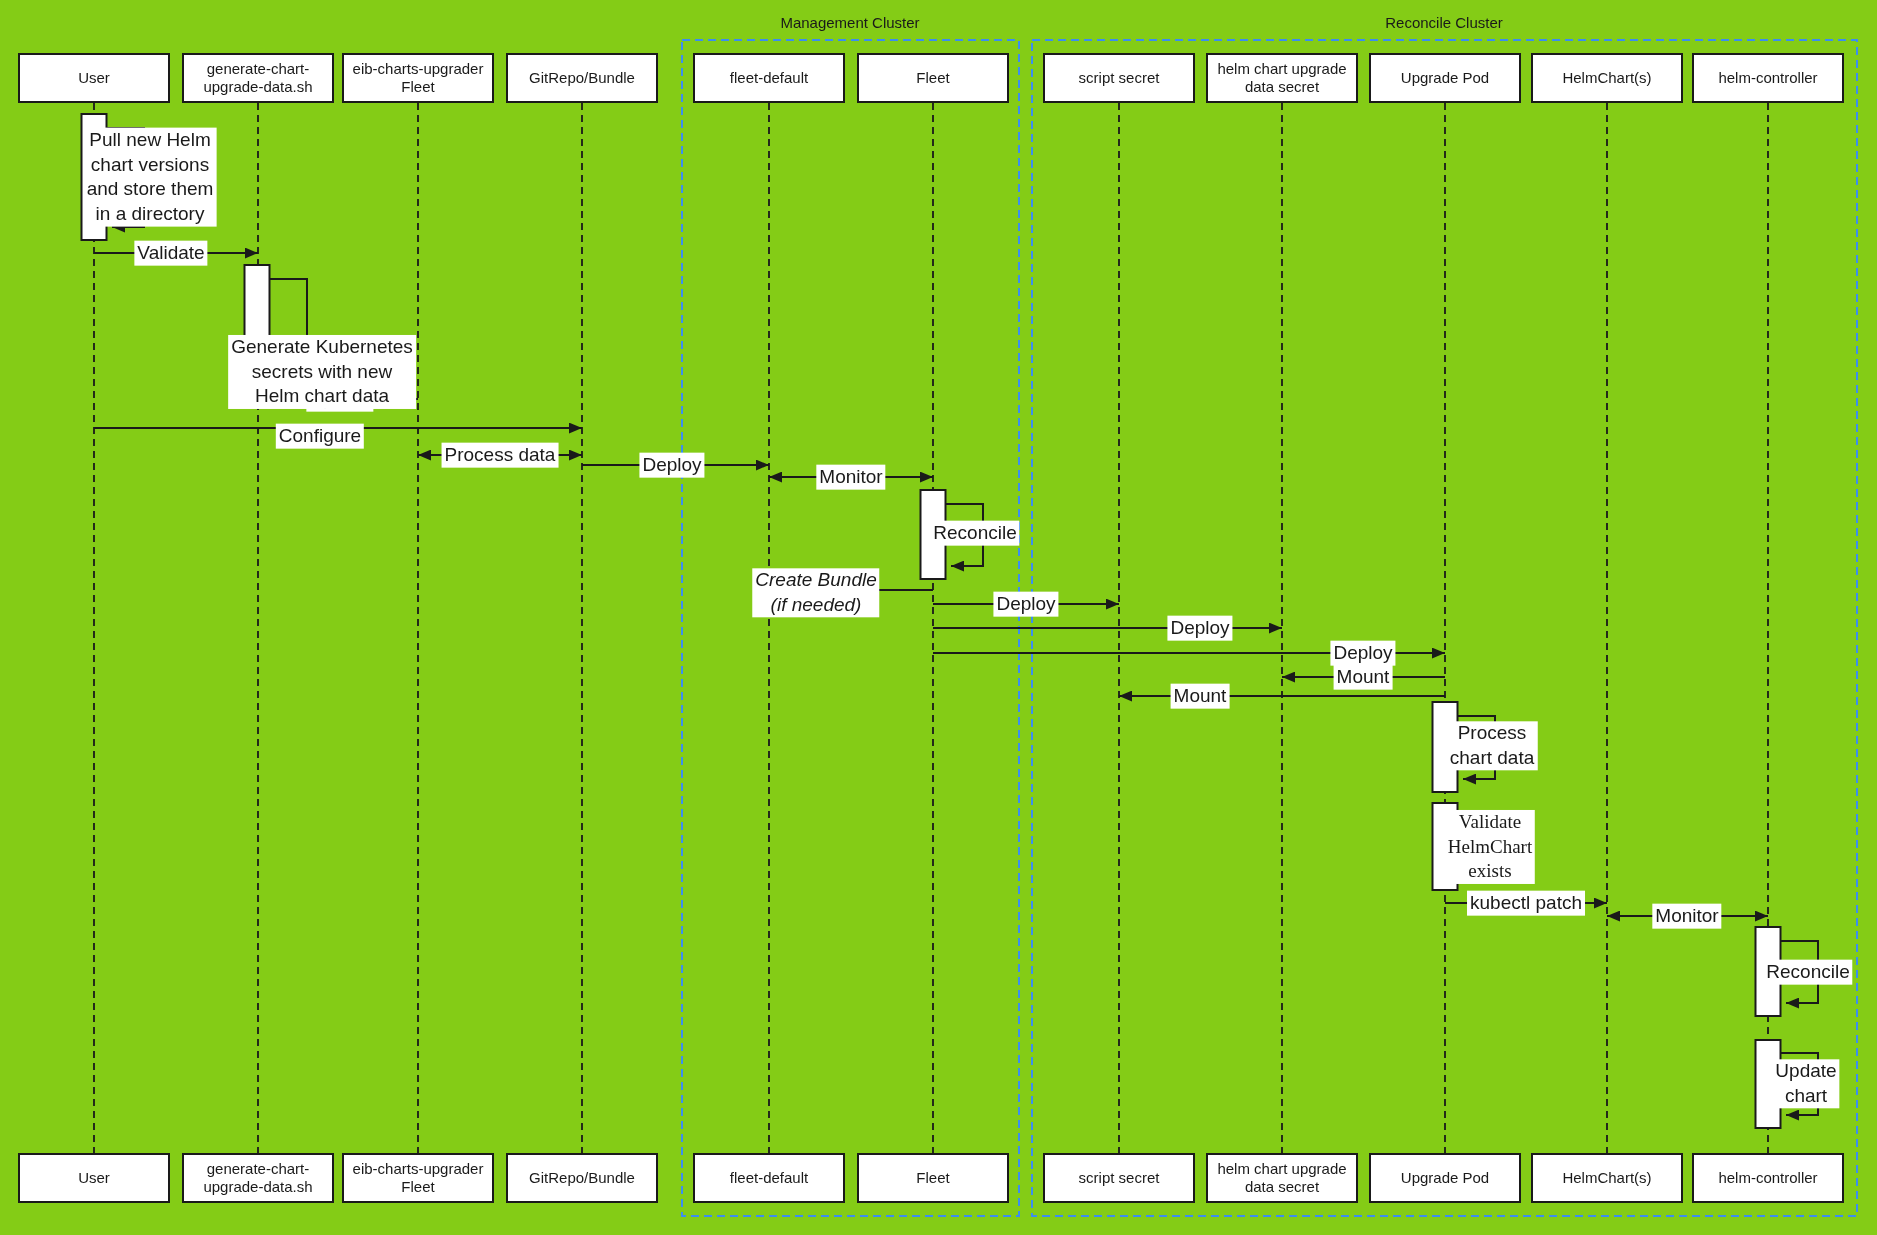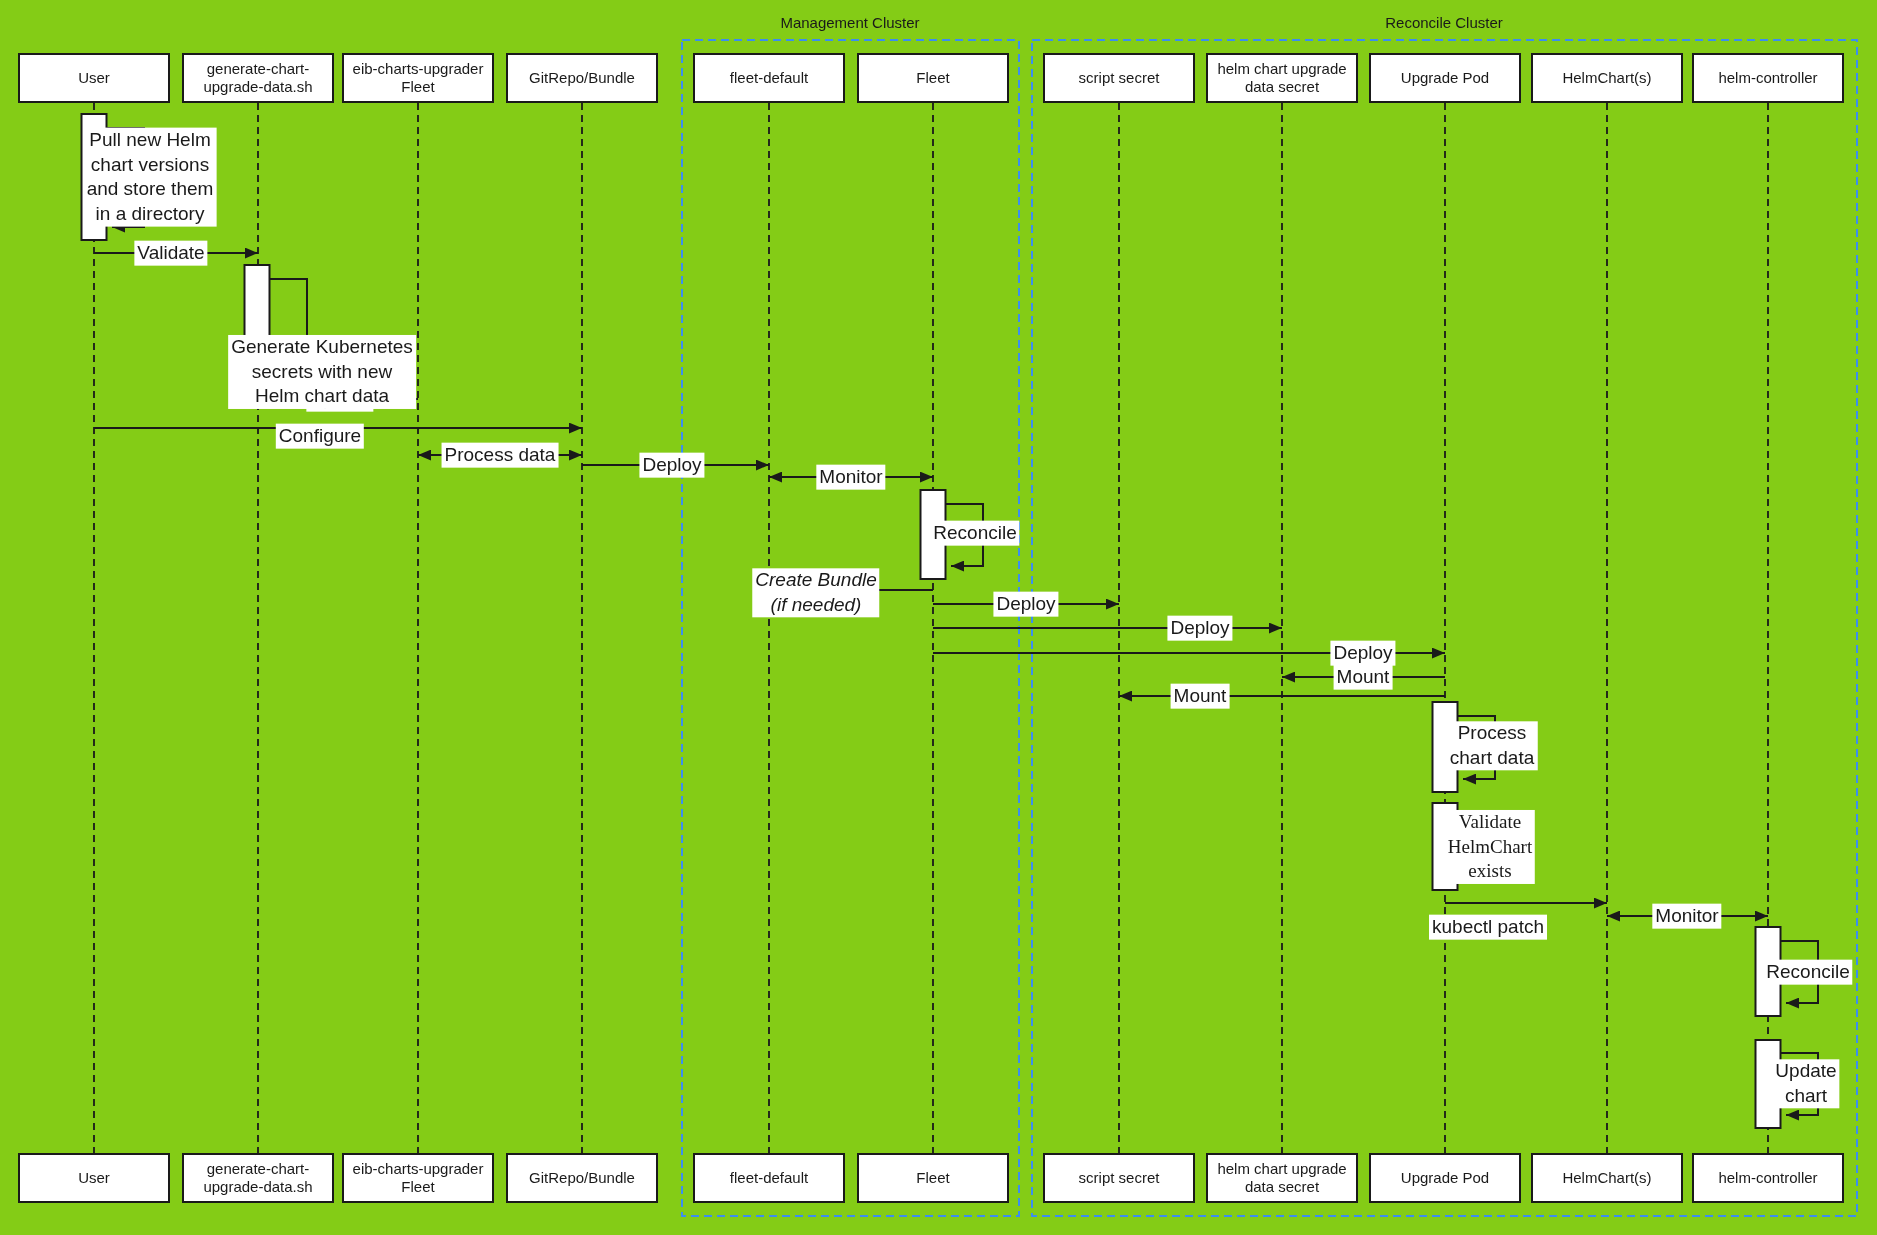--- a/index.html
+++ b/index.html
@@ -145,21 +145,21 @@
   <div class="msg-label" style="left:500px;top:455px;text-align:center;">Process data</div>
   <div class="msg-label" style="left:672px;top:465px;">Deploy</div>
   <div class="msg-label" style="left:851px;top:477px;">Monitor</div>
   <div class="msg-label" style="left:816px;top:593px;font-style:italic;">Create Bundle
 (if needed)</div>
   <div class="msg-label" style="left:1026px;top:604px;">Deploy</div>
   <div class="msg-label" style="left:1200px;top:628px;">Deploy</div>
   <div class="msg-label" style="left:1363px;top:653px;">Deploy</div>
   <div class="msg-label" style="left:1363px;top:677px;">Mount</div>
   <div class="msg-label" style="left:1200px;top:696px;">Mount</div>
-  <div class="msg-label" style="left:1488px;top:903px;margin-top:24px;">kubectl patch</div>
+  <div class="msg-label" style="left:1526px;top:903px;">kubectl patch</div>
   <div class="msg-label" style="left:1687px;top:916px;">Monitor</div>
 
   <div class="msg-label" style="left:150px;top:177px;">Pull new Helm
 chart versions
 and store them
 in a directory</div>
   <div class="msg-label" style="left:322px;top:328px;margin-top:44px;">Generate Kubernetes
 secrets with new
 Helm chart data</div>
   <div class="msg-label" style="left:975px;top:533px;">Reconcile</div>

